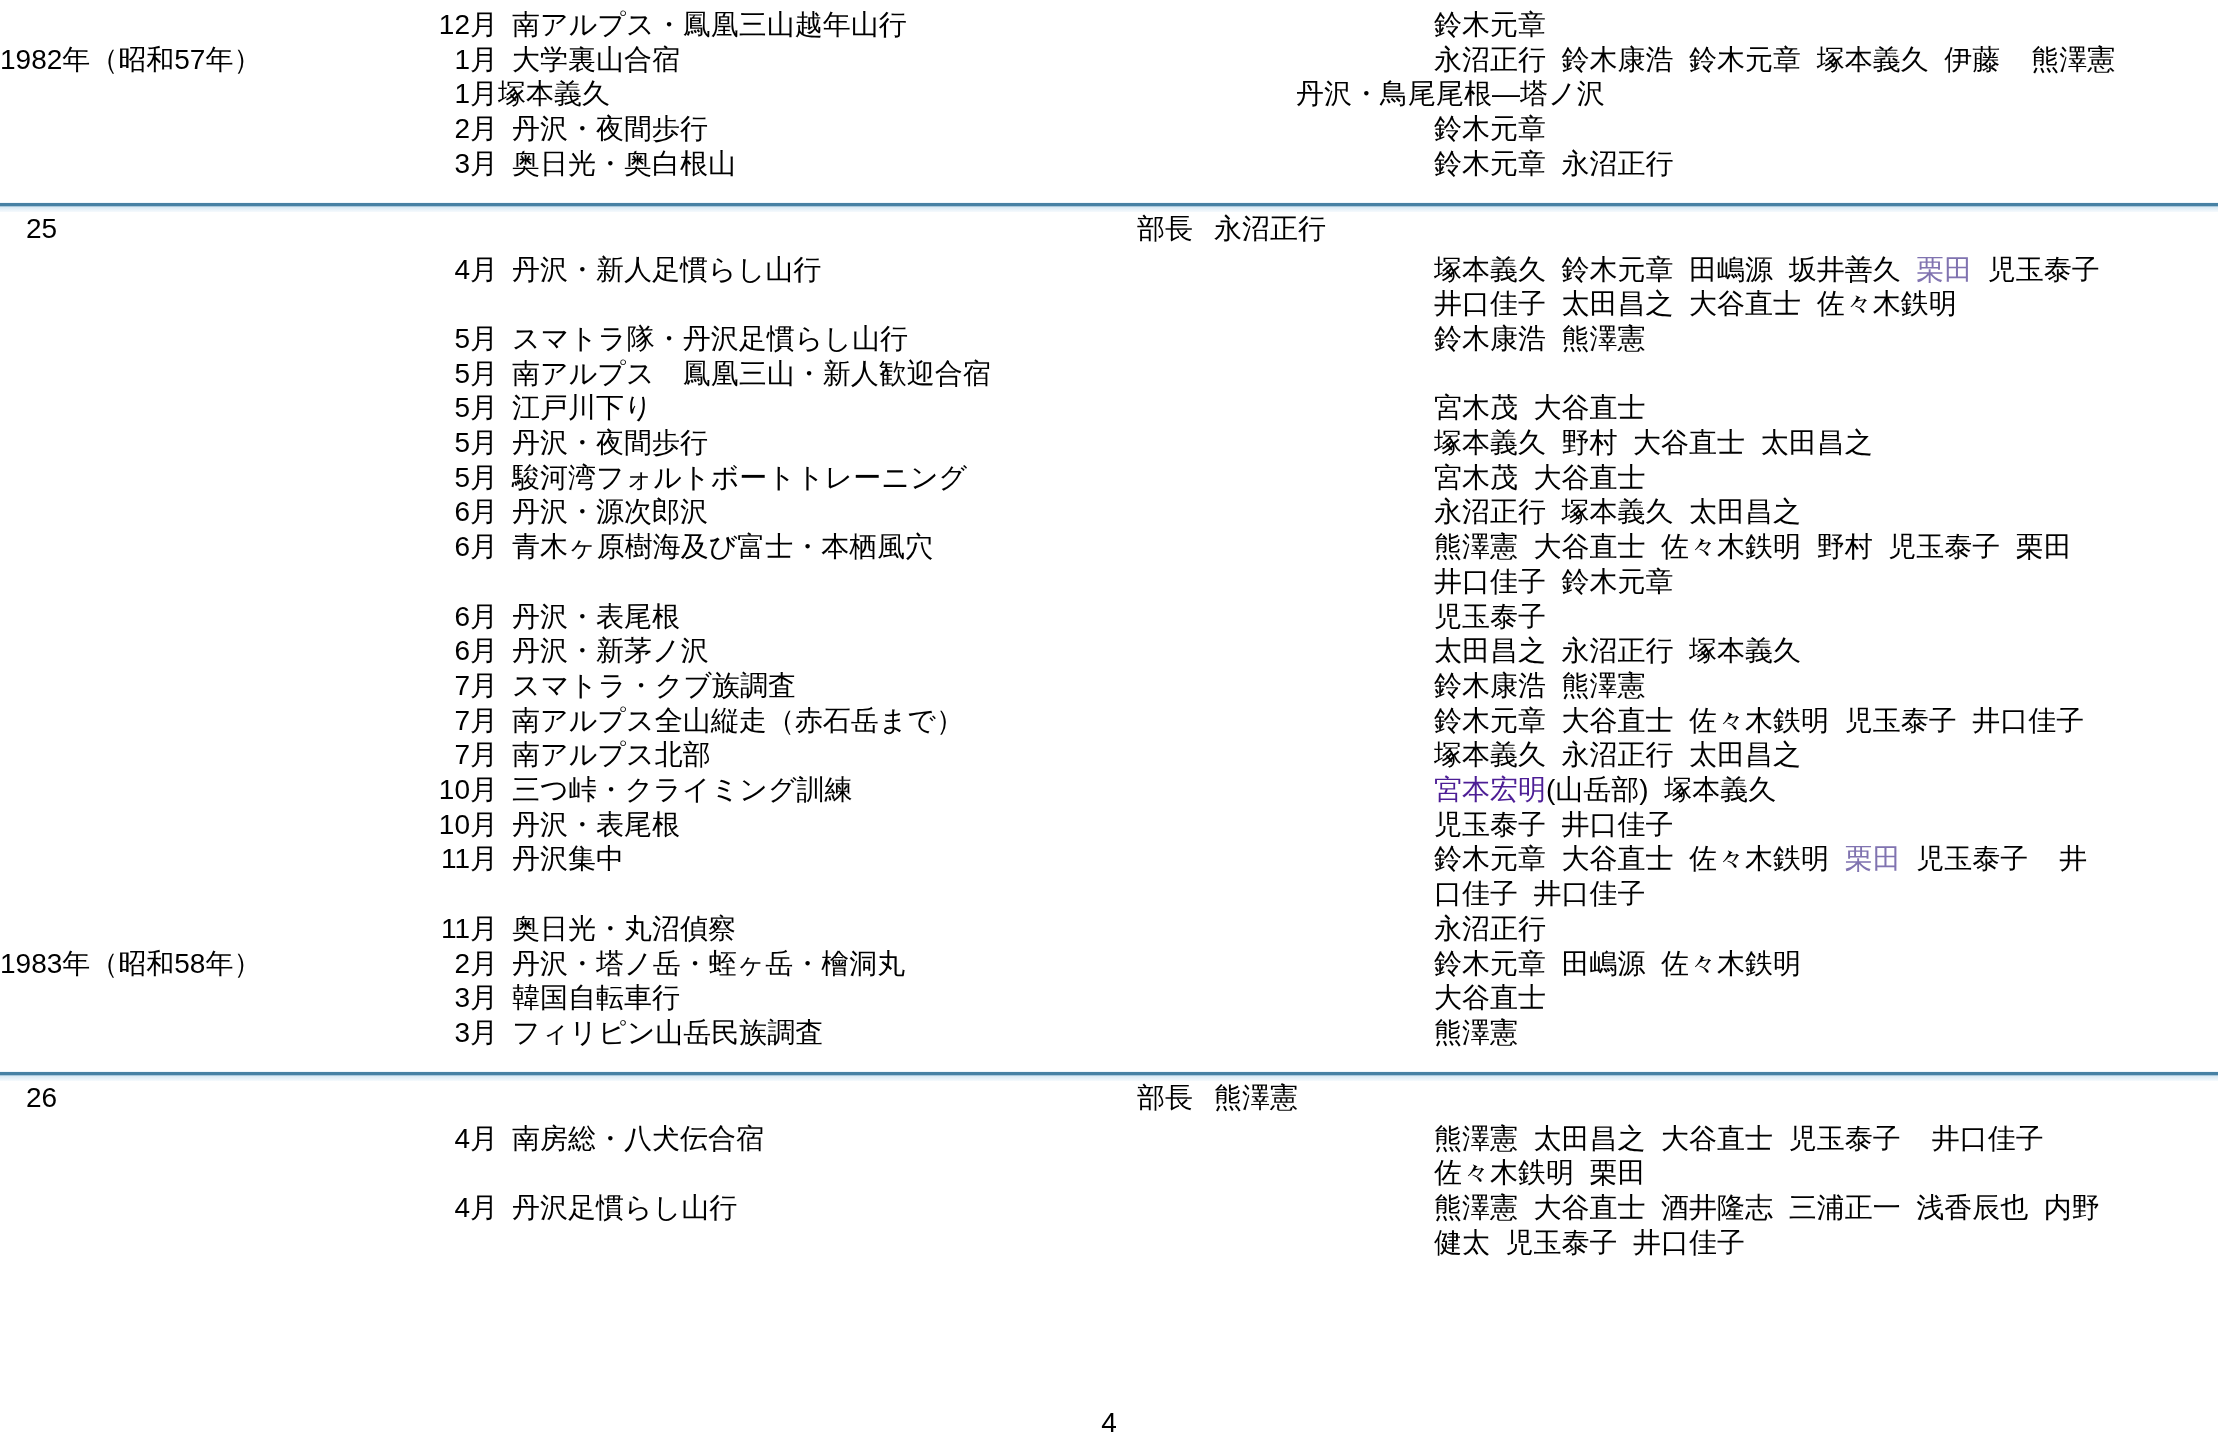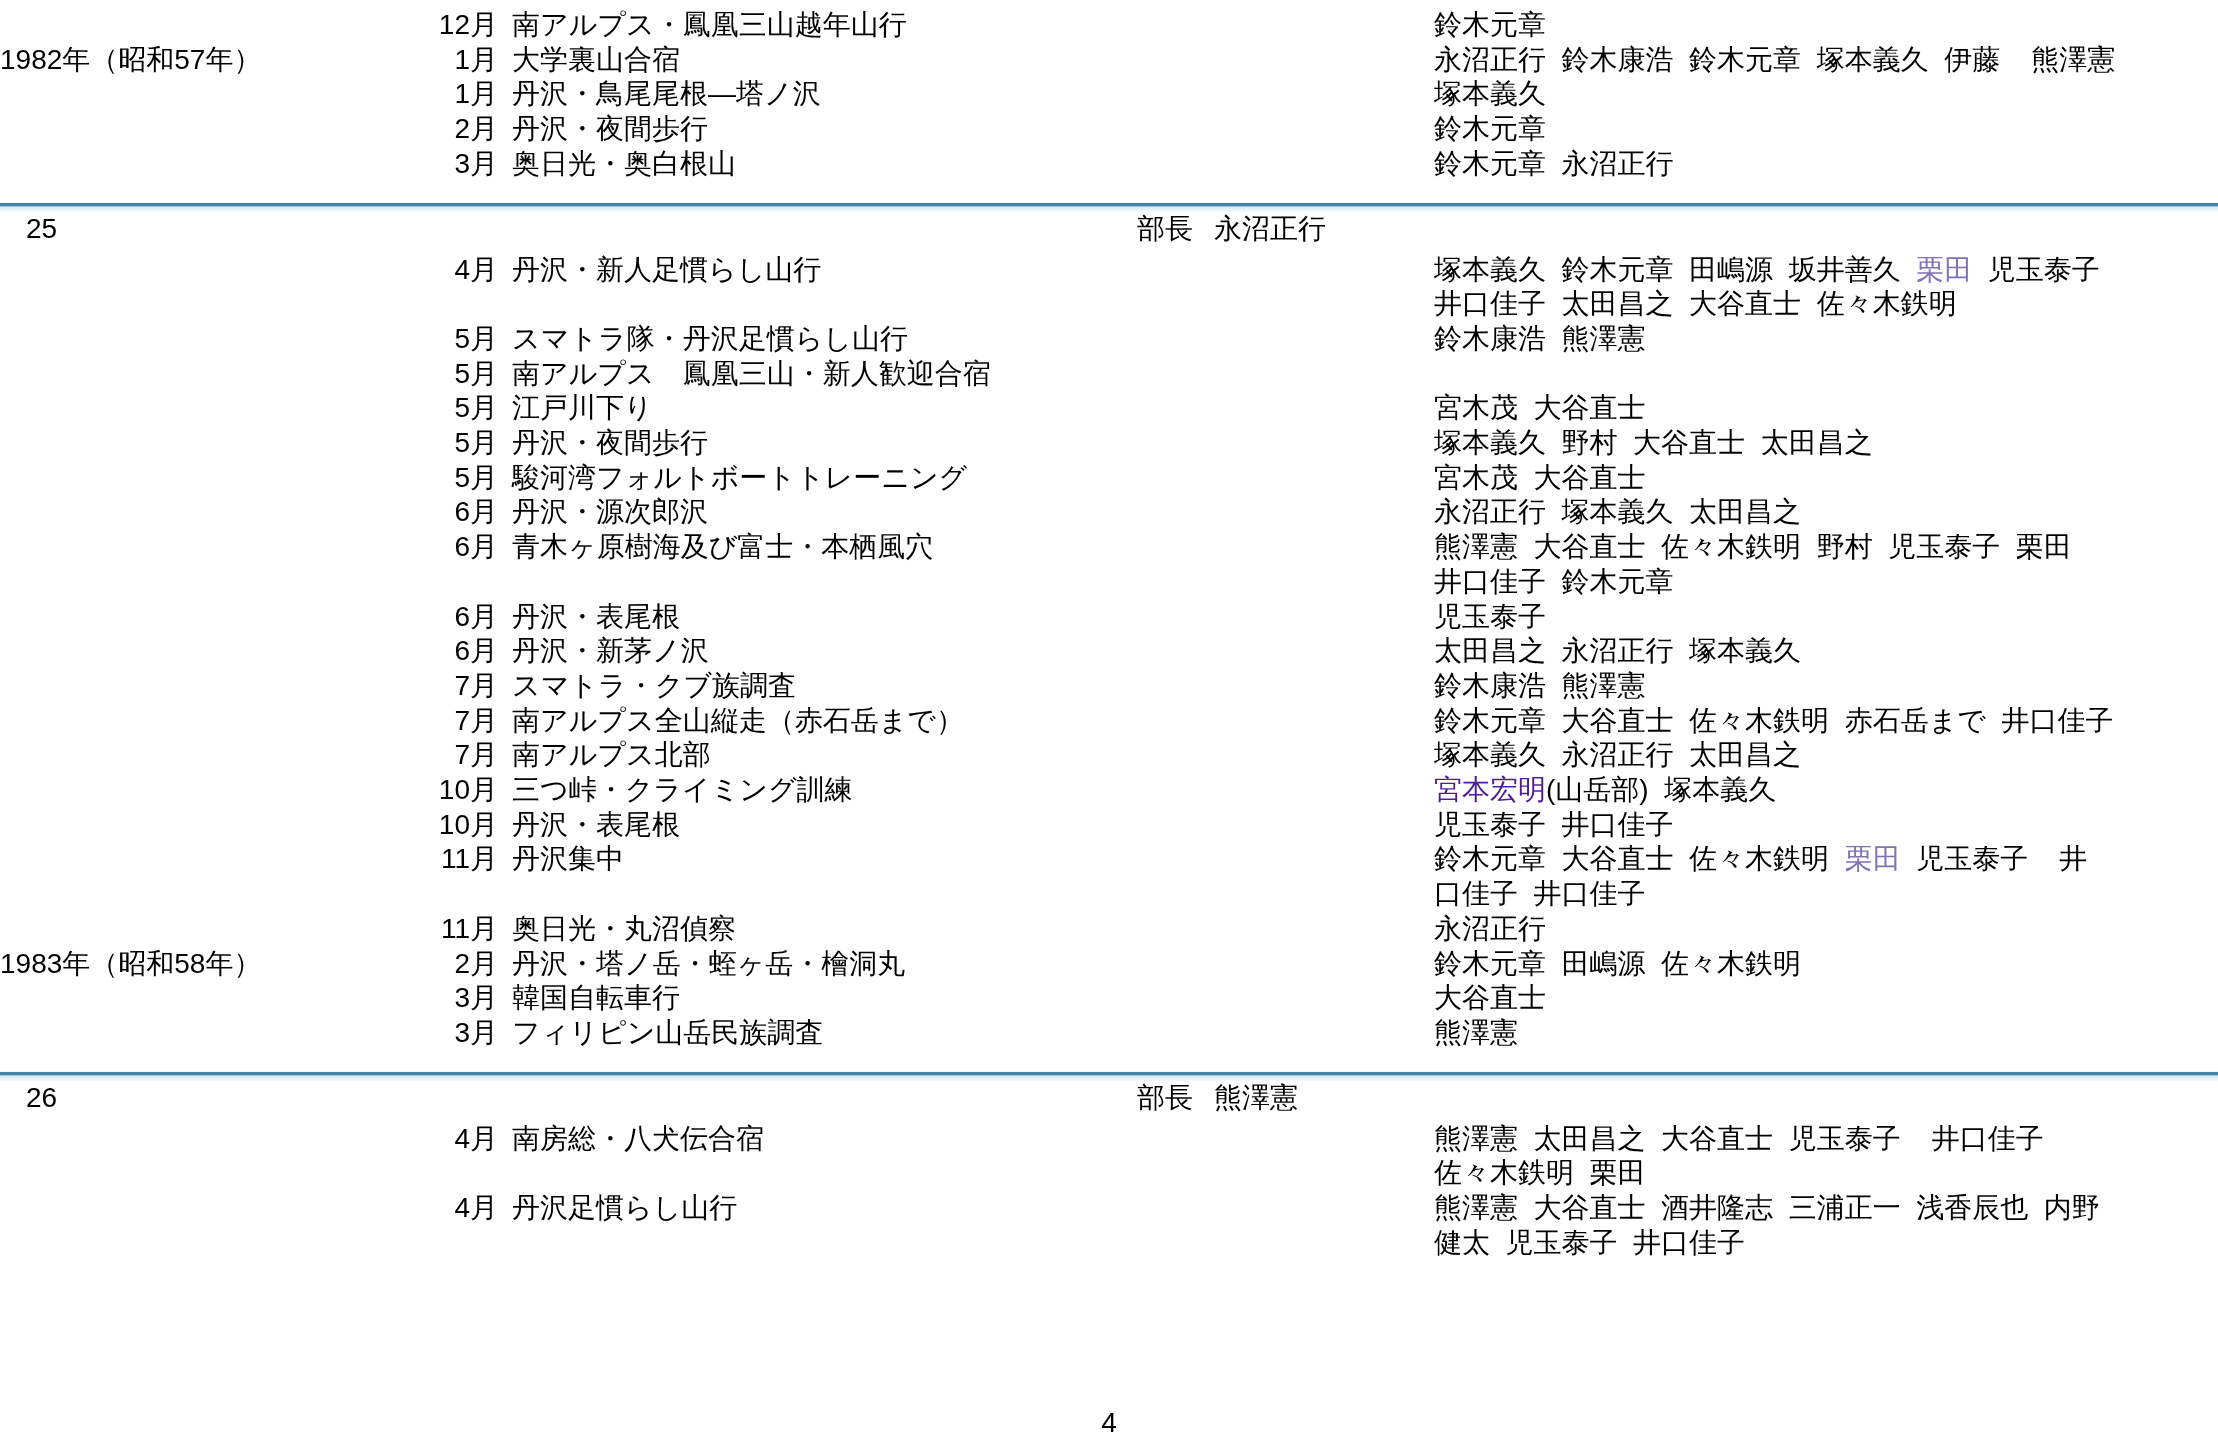--- a/index.html
+++ b/index.html
@@ -56,22 +56,22 @@
         </div>
         <div class="row">
           <div class="cell year">1982年（昭和57年）</div>
           <div class="cell month">1月</div>
           <div class="cell title">大学裏山合宿</div>
           <div class="cell names"><div class="nline"><span class="seg">永沼正行  鈴木康浩  鈴木元章  塚本義久  伊藤    熊澤憲</span></div></div>
         </div>
         <div class="row">
           <div class="cell year"></div>
           <div class="cell month">1月</div>
+          <div class="cell names"><div class="nline"><span class="seg">塚本義久</span></div></div>
           <div class="cell title">丹沢・鳥尾尾根―塔ノ沢</div>
-          <div class="cell names"><div class="nline"><span class="seg">塚本義久</span></div></div>
         </div>
         <div class="row">
           <div class="cell year"></div>
           <div class="cell month">2月</div>
           <div class="cell title">丹沢・夜間歩行</div>
           <div class="cell names"><div class="nline"><span class="seg">鈴木元章</span></div></div>
         </div>
         <div class="row">
           <div class="cell year"></div>
           <div class="cell month">3月</div>
@@ -147,21 +147,21 @@
         <div class="row">
           <div class="cell year"></div>
           <div class="cell month">7月</div>
           <div class="cell title">スマトラ・クブ族調査</div>
           <div class="cell names"><div class="nline"><span class="seg">鈴木康浩  熊澤憲</span></div></div>
         </div>
         <div class="row">
           <div class="cell year"></div>
           <div class="cell month">7月</div>
           <div class="cell title">南アルプス全山縦走（赤石岳まで）</div>
-          <div class="cell names"><div class="nline"><span class="seg">鈴木元章  大谷直士  佐々木鉄明  赤石岳まで  井口佳子</span></div></div>
+          <div class="cell names"><div class="nline"><span class="seg">鈴木元章  大谷直士  佐々木鉄明  児玉泰子  井口佳子</span></div></div>
         </div>
         <div class="row">
           <div class="cell year"></div>
           <div class="cell month">7月</div>
           <div class="cell title">南アルプス北部</div>
           <div class="cell names"><div class="nline"><span class="seg">塚本義久  永沼正行  太田昌之</span></div></div>
         </div>
         <div class="row">
           <div class="cell year"></div>
           <div class="cell month">10月</div>

